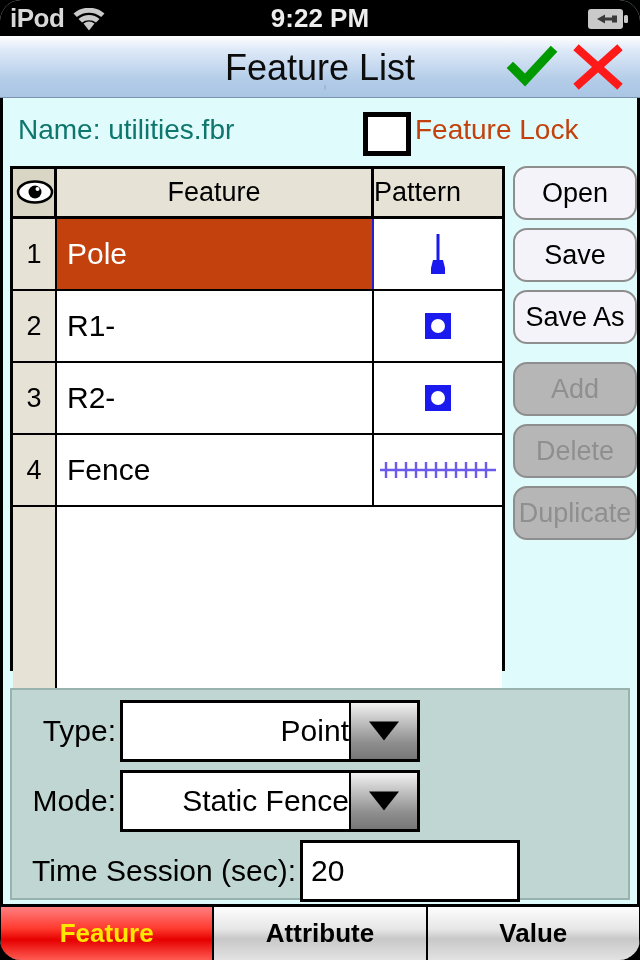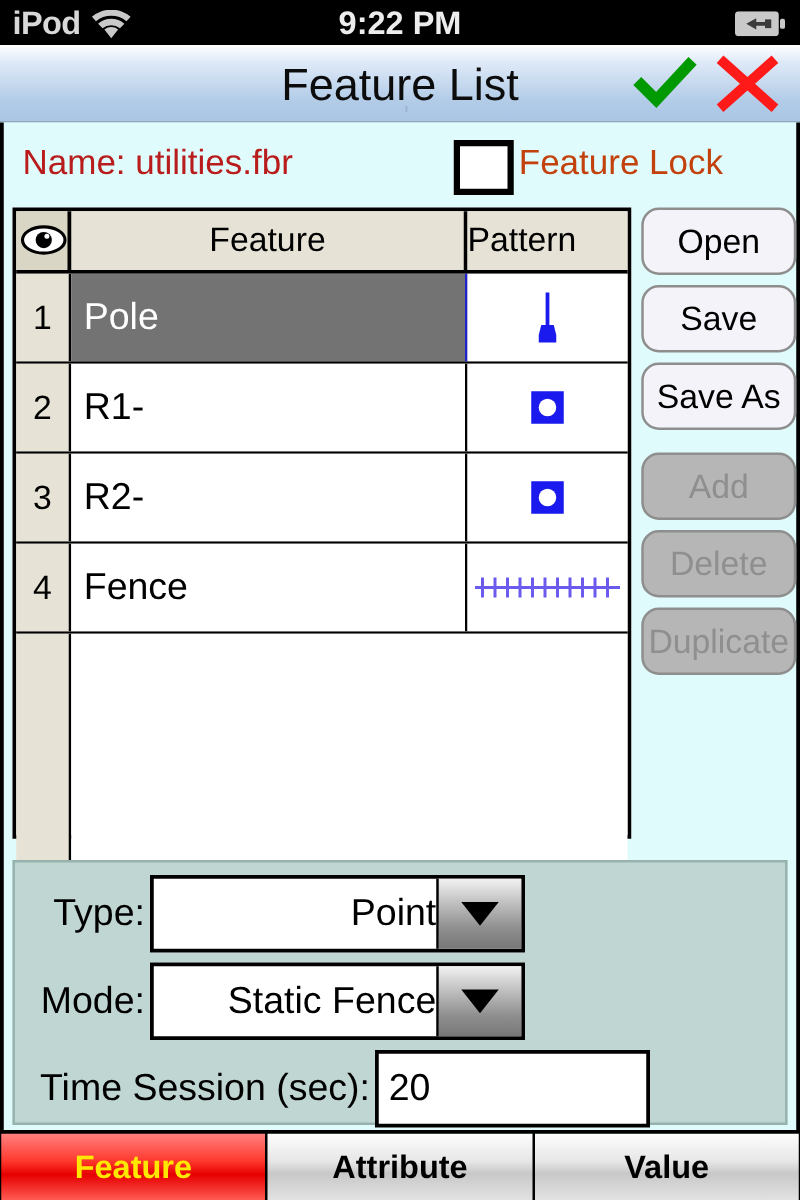--- a/index.html
+++ b/index.html
@@ -9,20 +9,21 @@
   }
   body {
     font-family: "Liberation Sans", sans-serif;
   }
   #screen {
     position: relative;
     width: 640px;
     height: 960px;
     overflow: hidden;
     background: #e0fbfb;
+    border-radius: 21px;
   }
 
   
   #status-bar {
     position: absolute;
     left: 0; top: 0;
     width: 640px; height: 36px;
     background: #000;
     color: #cfcfcf;
   }
@@ -100,21 +101,21 @@
   
   #name-row {
     position: absolute;
     left: 0; top: 0;
     width: 634px; height: 60px;
   }
   #name-label {
     position: absolute;
     left: 15px; top: 16px;
     font-size: 28px;
-    color: #b91c1c;
+    color: #0f766e;
   }
   #feature-lock-checkbox {
     position: absolute;
     left: 360px; top: 14px;
     width: 48px; height: 44px;
     background: #fff;
     border: 5px solid #000;
     box-sizing: border-box;
   }
   #feature-lock-label {
@@ -191,21 +192,21 @@
     border-right: 2px solid #000;
     box-sizing: border-box;
     font-size: 30px;
     line-height: 70px;
     padding-left: 10px;
     color: #000;
     overflow: hidden;
     white-space: nowrap;
   }
   .trow.selected .rowname {
-    background: #737373;
+    background: #c2410c;
     color: #ffffff;
     border-right: 2px solid #2222cc;
   }
   .rowpattern {
     width: 128px;
     background: #fff;
     box-sizing: border-box;
     position: relative;
   }
   .pat-wrap {

